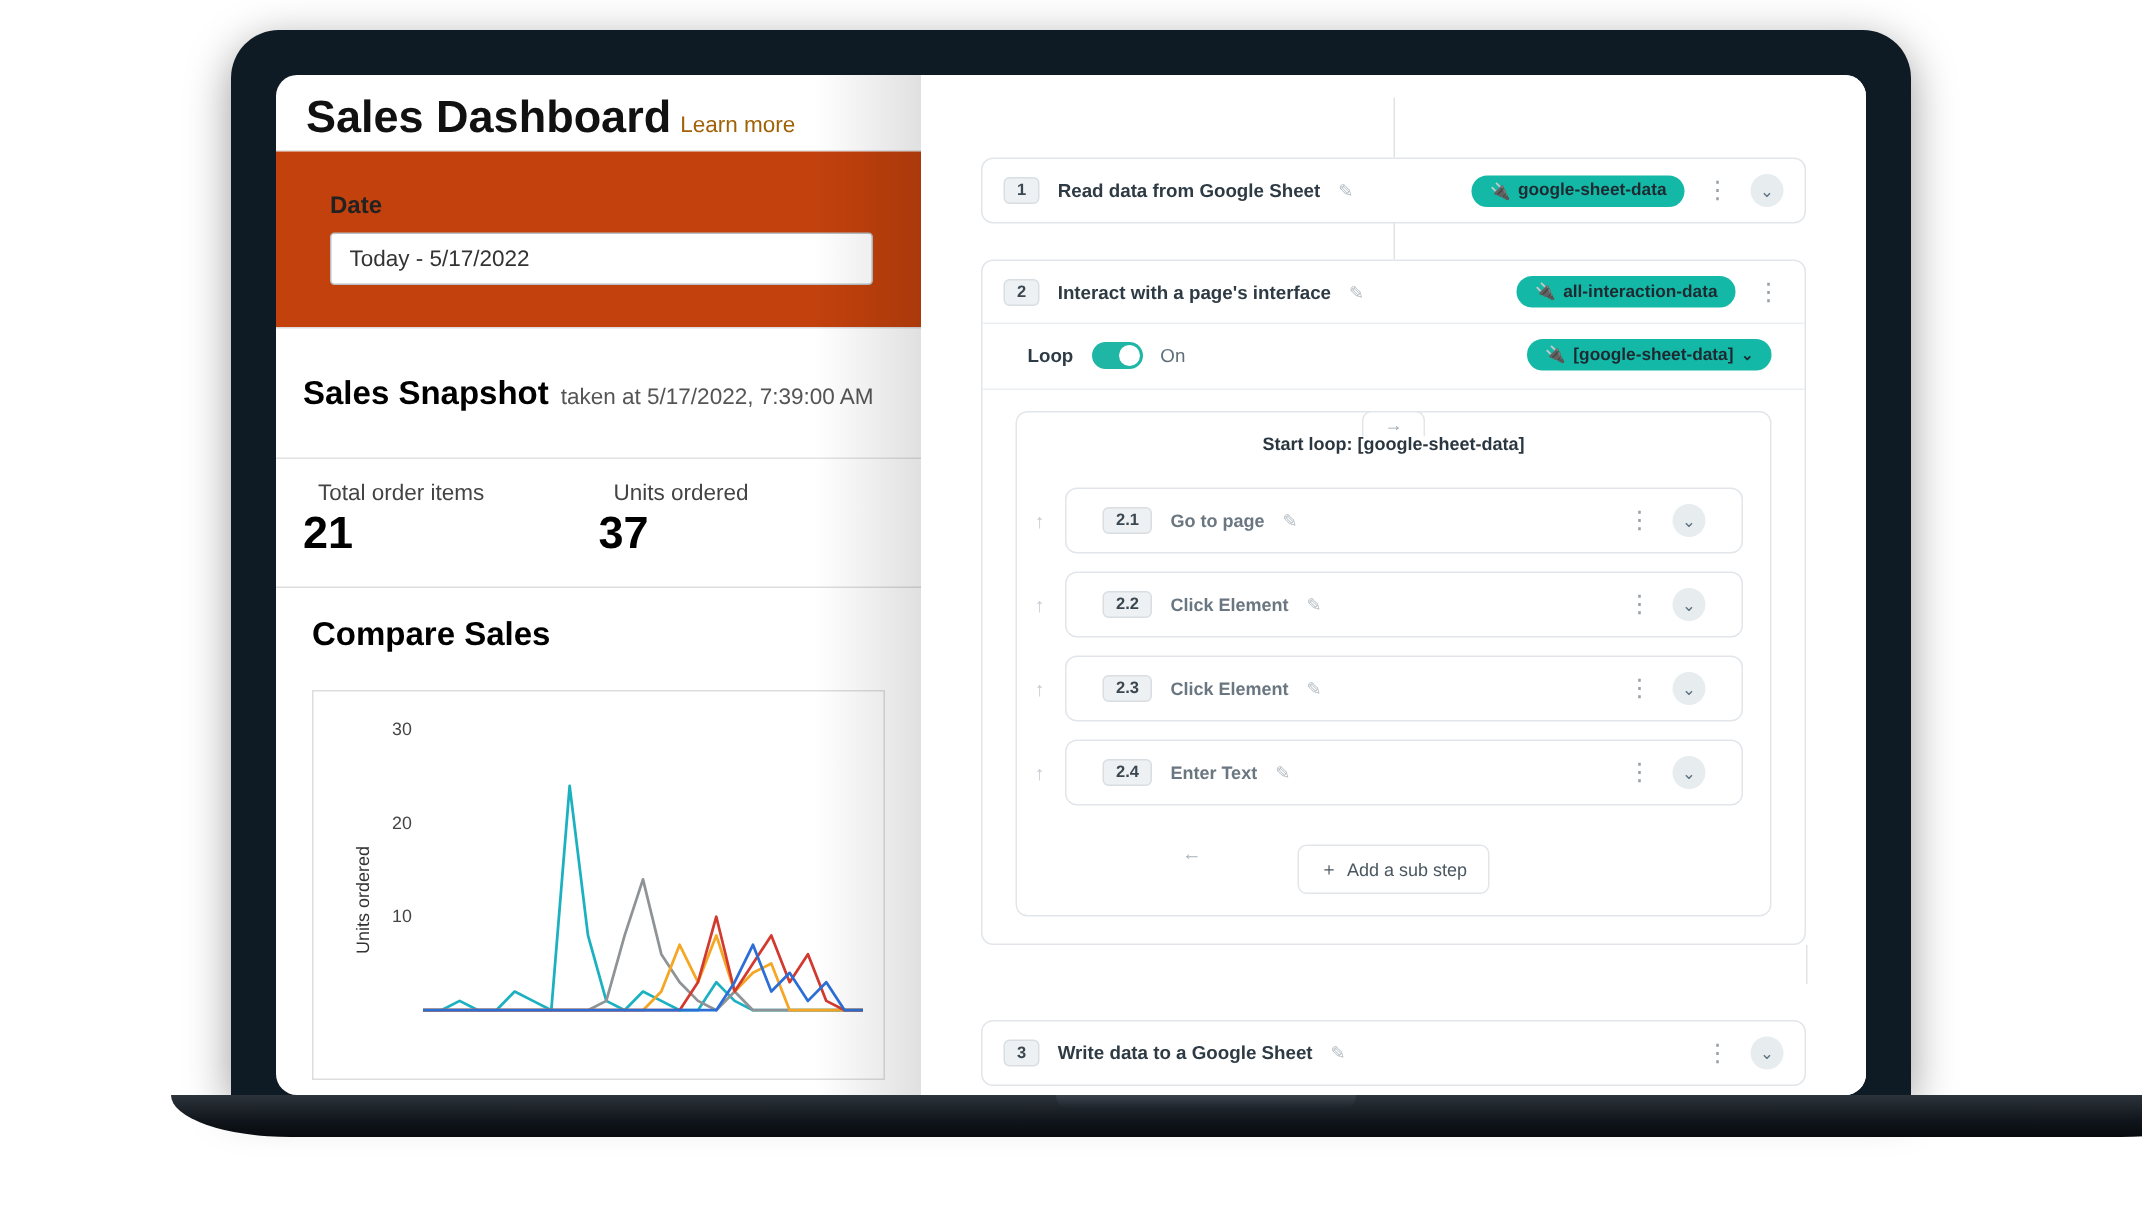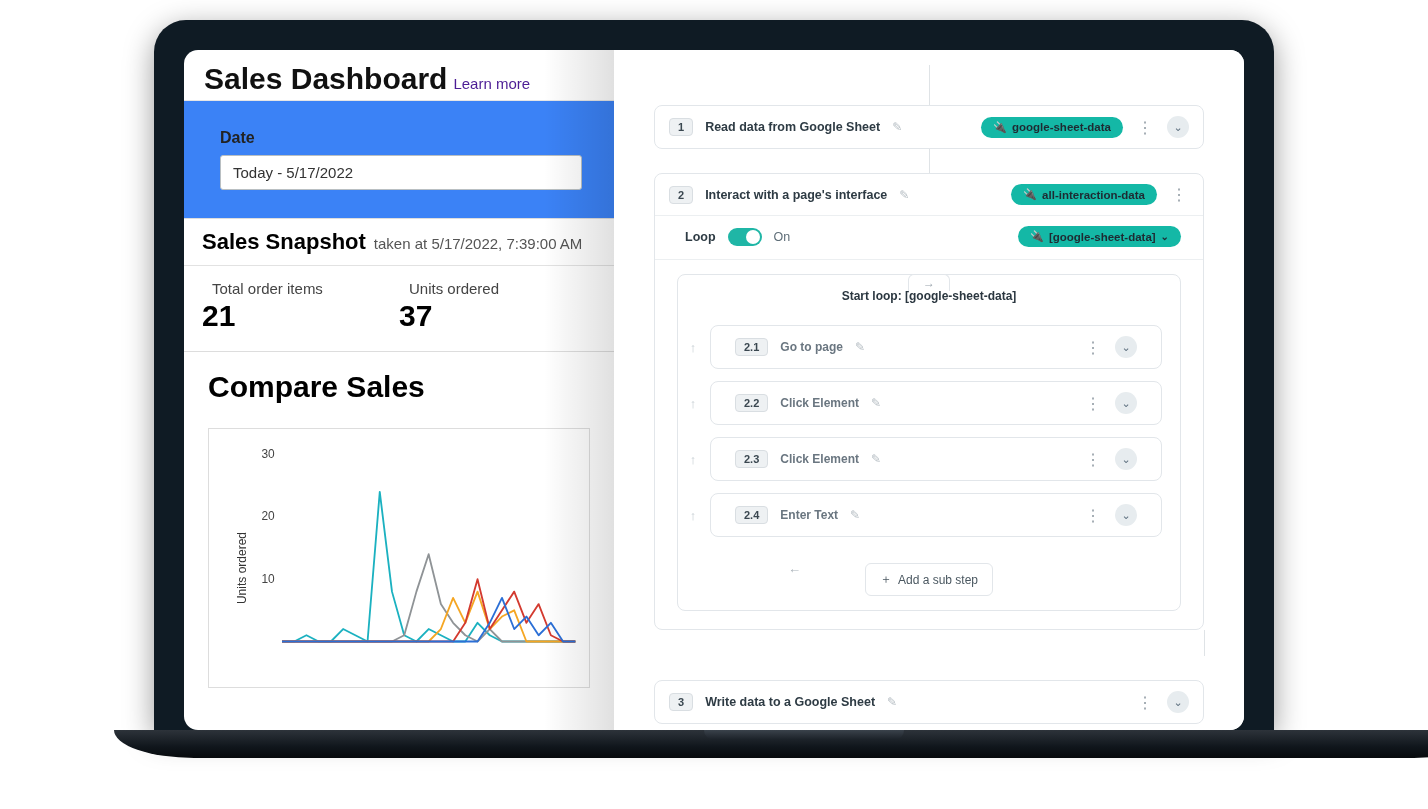--- a/index.html
+++ b/index.html
@@ -66,39 +66,39 @@
     pointer-events:none;
   }
   .title-bar {
     padding: 12px 20px 4px 20px;
     display:flex;
     align-items:baseline;
     gap:6px;
     border-bottom:1px solid #e6e6e6;
   }
   .title { font-size: 30px; font-weight: 700; color:#111; }
-  .learn { font-size: 15px; color:#4c1d95; font-weight:500; cursor:pointer; }
-  .date-block { background:#3b82f6; padding:28px 32px 28px 36px; }
+  .learn { font-size: 15px; color:#a16207; font-weight:500; cursor:pointer; }
+  .date-block { background:#c2410c; padding:28px 32px 28px 36px; }
   .date-label { font-size:16px; font-weight:700; color:#222; margin-bottom:8px;}
   .date-input { background:#fff; border:1px solid #b9bfc2; border-radius:3px; padding:8px 12px; font-size:15px; color:#333; }
   .snapshot {
     border-top:1px solid #ddd;
     border-bottom:1px solid #ddd;
   }
-  .snap-head { padding: 10px 18px; display:flex; align-items:baseline; gap:8px; border-bottom:1px solid #e2e2e2;}
+  .snap-head { padding: 30px 18px; display:flex; align-items:baseline; gap:8px; border-bottom:1px solid #e2e2e2;}
   .snap-title { font-size:22px; font-weight:700; }
   .snap-sub   { font-size:15px; color:#555; }
   .metrics { display:flex; padding:14px 18px 18px 18px; }
   .metric { flex:0 0 50%; }
   .metric-label { font-size:15px; color:#444;margin-left:10px; }
   .metric-value { font-size:30px; font-weight:700; margin-top:2px; }
   .compare {
     padding: 18px 24px 0 24px;
   }
-  .compare-title { font-size:30px; font-weight:700; margin-bottom:24px;}
+  .compare-title { font-size:22px; font-weight:700; margin-bottom:24px;}
   .chart-box { border:1px solid #ddd; border-top:1px solid #ddd; padding:20px 10px 0 22px; height:260px; overflow:hidden;}
   .chart { display:flex; height:100%; }
   .ylabel { writing-mode: vertical-rl; transform:rotate(180deg); font-size:12px; color:#333; align-self:center; padding-right:4px;}
   .plot-wrap { position:relative; flex:1; }
   .plot-wrap svg { position:absolute; inset:0;}
   
   .right {
     flex:1;
     background:#fff;
     padding: 55px 40px 20px 40px;

